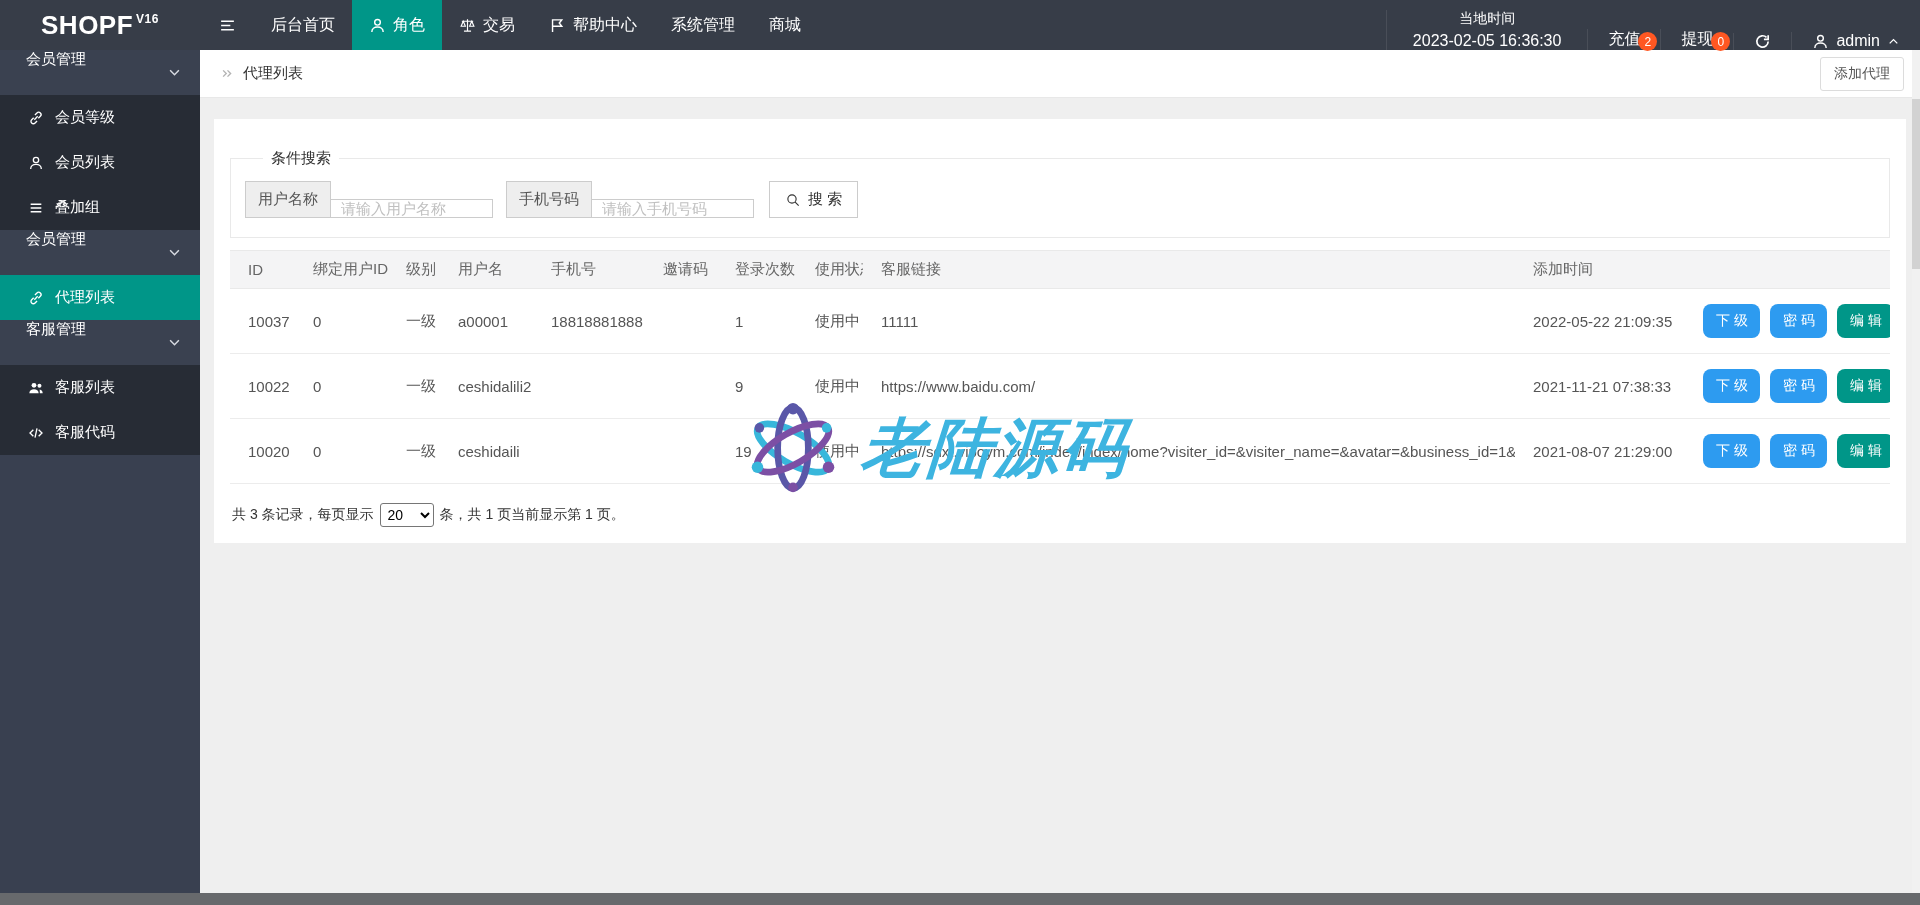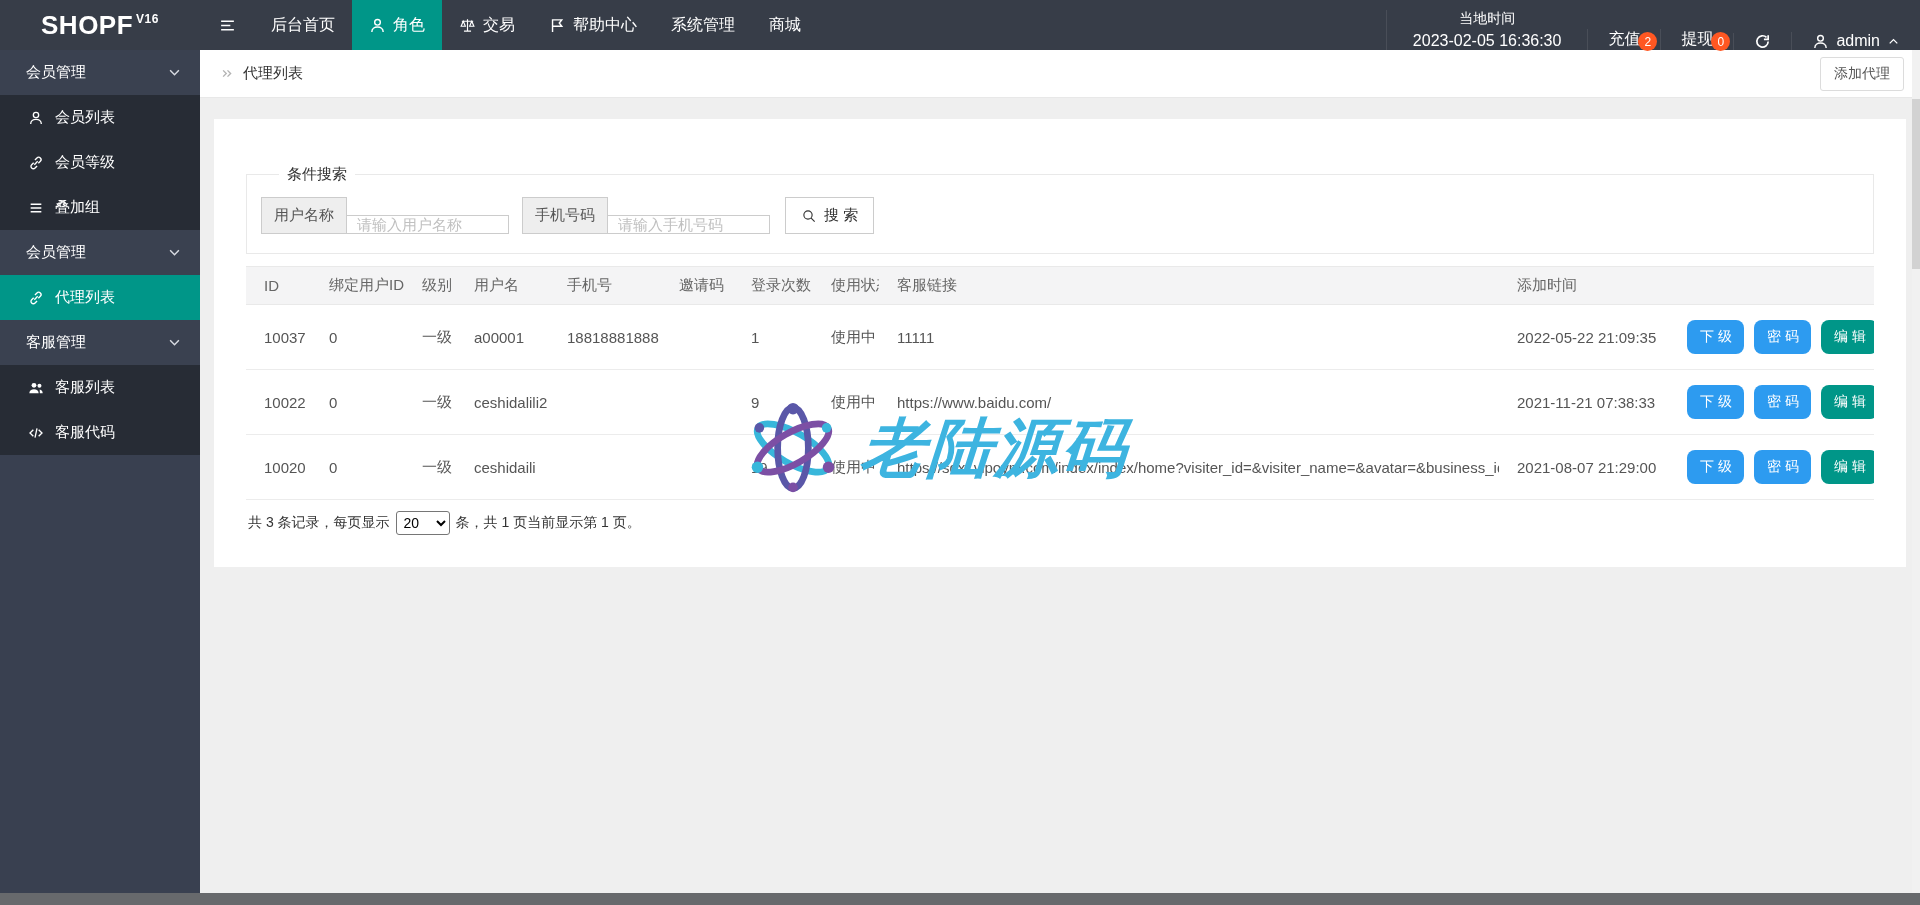--- a/index.html
+++ b/index.html
@@ -19,34 +19,34 @@
 .time-block{padding:0 26px;text-align:center;border-left:1px solid rgba(255,255,255,.09);display:flex;flex-direction:column;justify-content:center;gap:4px;}
 .time-label{font-size:14px;}
 .time-value{font-size:16px;}
 .top-btn{display:flex;align-items:center;padding:0 20px;position:relative;cursor:pointer;font-size:16px;border-left:1px solid rgba(255,255,255,.09);}
 .top-btn:last-child{border-right:none;}
 .badge{position:absolute;top:3px;right:3px;background:#ff5722;color:#fff;font-size:12px;min-width:19px;height:19px;border-radius:10px;display:flex;align-items:center;justify-content:center;padding:0 4px;}
 .user-btn{gap:7px;}
 
 .main{display:flex;height:843px;}
 .sidebar{width:200px;background:#394050;flex:none;}
-.side-group{height:45px;display:flex;align-items:center;padding:0 18px 0 26px;color:#fff;font-size:15px;background:#3a4150;cursor:pointer;}
+.side-group{height:45px;display:flex;padding:0 18px 0 26px;color:#fff;font-size:15px;background:#3a4150;cursor:pointer;}
 .side-group .chev{margin-left:auto;color:#d8dbe2;}
 .side-group .chev .ic{width:15px;height:15px;}
 .side-item{height:45px;display:flex;align-items:center;gap:11px;padding:0 18px 0 28px;color:#fff;font-size:15px;background:#272c35;cursor:pointer;}
 .side-item.active{background:#009688;}
 .side-item .ic{width:16px;height:16px;}
 .page{flex:1;display:flex;flex-direction:column;min-width:0;}
 .breadcrumb-bar{height:48px;background:#fff;border-bottom:1px solid #e8e8e8;display:flex;align-items:center;padding:0 16px 0 20px;flex:none;}
 .bc-icon{color:#b3b3b3;margin-right:8px;}
 .bc-icon .ic{width:15px;height:15px;}
 .bc-title{font-size:15px;color:#333;}
 .add-btn{margin-left:auto;background:#fff;border:1px solid #dcdcdc;border-radius:3px;padding:7px 13px;font-size:14px;color:#555;cursor:pointer;font-family:inherit;}
 .content{flex:1;padding:21px 14px;overflow:hidden;}
-.card{background:#fff;padding:32px;min-height:362px;}
+.card{background:#fff;padding:16px;min-height:362px;}
 
 fieldset.search-fieldset{border:1px solid #e9e9e9;margin-top:14px;padding:13px 14px 19px;}
 legend{font-size:15px;color:#333;padding:0 8px;margin-left:18px;}
 .search-row{display:flex;align-items:stretch;}
 .igroup{display:flex;align-items:flex-end;margin-right:13px;}
 .addon{background:#eee;border:1px solid #ccc;padding:8px 12px;font-size:15px;color:#555;white-space:nowrap;display:flex;align-items:center;}
 .igroup input{border:1px solid #ccc;border-left:none;width:162px;padding:0 10px;font-size:15px;color:#333;outline:none;font-family:inherit;background:#fff;}
 .igroup input::placeholder{color:#c0c0c0;}
 .search-btn{display:flex;align-items:center;gap:7px;border:1px solid #ccc;background:#fff;padding:8px 15px;font-size:15px;color:#333;cursor:pointer;margin-left:2px;font-family:inherit;}
 .search-btn .ic{width:16px;height:16px;}
@@ -55,21 +55,21 @@
 .agent-table th{background:#f4f4f5;border-top:1px solid #e9e9e9;border-bottom:1px solid #e9e9e9;font-weight:normal;color:#666;}
 .agent-table th,.agent-table td{text-align:left;font-size:15px;padding:9px 8px 9px 18px;white-space:nowrap;overflow:hidden;}
 .agent-table td{color:#555;border-bottom:1px solid #ececec;padding-top:15px;padding-bottom:15px;}
 .cell-status{color:#2eb82e;}
 .cell-link{font-size:13px;}
 .cell-actions{text-align:right;padding-right:6px;}
 .btn{border:none;color:#fff;font-size:14px;padding:8px 8px 8px 13px;letter-spacing:4px;border-radius:8px;margin-left:10px;cursor:pointer;font-family:inherit;}
 .btn-blue{background:#2d9bf0;}
 .btn-teal{background:#009688;}
 
-.pagination{margin-top:11px;font-size:14px;color:#333;display:flex;align-items:center;gap:6px;padding-left:2px;}
+.pagination{margin-top:19px;font-size:14px;color:#333;display:flex;align-items:center;gap:6px;padding-left:2px;}
 .pagination select{font-size:14px;font-family:inherit;padding:2px 3px;border:1px solid #767676;border-radius:3px;background:#fff;color:#000;width:54px;}
 
 .watermark{position:absolute;left:745px;top:400px;display:flex;align-items:center;gap:20px;z-index:60;pointer-events:none;}
 .wm-logo svg{width:96px;height:96px;display:block;}
 .wm-text{font-size:64px;font-weight:bold;font-style:italic;color:#3db4e0;letter-spacing:3px;transform:skewX(-4deg);white-space:nowrap;}
 
 .hscrollbar{position:absolute;left:0;right:0;bottom:0;height:12px;background:#67696c;z-index:70;}
 .vscrollbar{position:absolute;right:0;top:50px;bottom:12px;width:8px;background:#f1f1f1;z-index:65;}
 .vscrollbar .thumb{width:100%;height:170px;background:#d2d2d2;margin-top:49px;}
 </style>
@@ -168,34 +168,34 @@
         <span>会员管理</span>
         <span class="icon chev">
           <svg class="ic" viewBox="0 0 24 24">
             <path d="M5 8.5l7 7 7-7" fill="none" stroke="currentColor" stroke-width="2.4"></path>
           </svg>
         </span>
       </div>
       <div class="side-item">
         <span class="icon">
           <svg class="ic" viewBox="0 0 24 24">
+            <path d="M9.5 14.5l5-5" stroke="currentColor" stroke-width="2" fill="none"></path>
+            <path d="M8.5 11.5l-3 3a3.6 3.6 0 0 0 5.1 5.1l3-3M15.5 12.5l3-3a3.6 3.6 0 0 0-5.1-5.1l-3 3" fill="none" stroke="currentColor" stroke-width="2"></path>
+          </svg>
+        </span>
+        <span>会员等级</span>
+      </div>
+      <div class="side-item">
+        <span class="icon">
+          <svg class="ic" viewBox="0 0 24 24">
             <circle cx="12" cy="7.5" r="4" fill="none" stroke="currentColor" stroke-width="2"></circle>
             <path d="M4 21c0-4.4 3.6-7 8-7s8 2.6 8 7" fill="none" stroke="currentColor" stroke-width="2"></path>
           </svg>
         </span>
         <span>会员列表</span>
-      </div>
-      <div class="side-item">
-        <span class="icon">
-          <svg class="ic" viewBox="0 0 24 24">
-            <path d="M9.5 14.5l5-5" stroke="currentColor" stroke-width="2" fill="none"></path>
-            <path d="M8.5 11.5l-3 3a3.6 3.6 0 0 0 5.1 5.1l3-3M15.5 12.5l3-3a3.6 3.6 0 0 0-5.1-5.1l-3 3" fill="none" stroke="currentColor" stroke-width="2"></path>
-          </svg>
-        </span>
-        <span>会员等级</span>
       </div>
       <div class="side-item">
         <span class="icon">
           <svg class="ic" viewBox="0 0 24 24">
             <path d="M4 6.5h16M4 12h16M4 17.5h16" stroke="currentColor" stroke-width="2.2" fill="none"></path>
           </svg>
         </span>
         <span>叠加组</span>
       </div>
       <div class="side-group">

